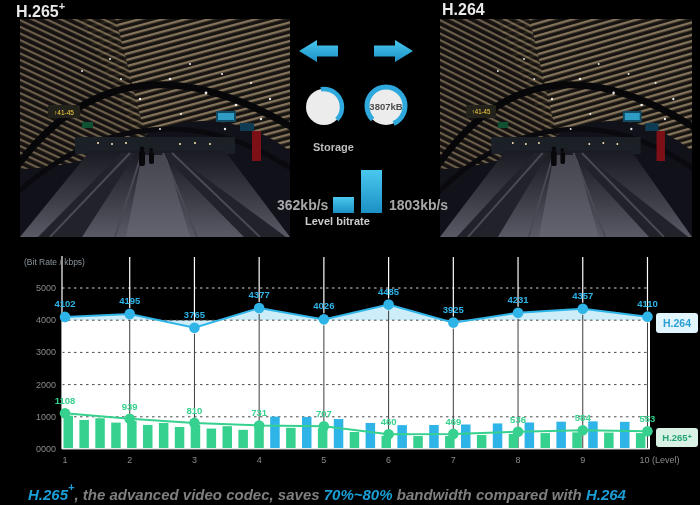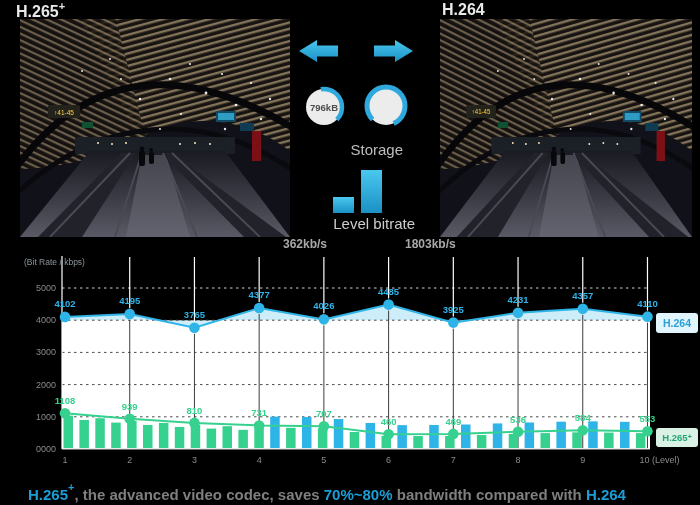--- a/index.html
+++ b/index.html
@@ -8,29 +8,29 @@
     font-family:"Liberation Sans", sans-serif;
   }
   .photo-title{position:absolute;top:1px;color:#e9e9e9;font-size:16px;font-weight:bold;}
   .photo-title sup{font-size:11px;position:relative;top:-1px;}
   .photo{position:absolute;top:19px;height:218px;background:#11111a;}
   .photo svg{display:block;width:100%;height:100%;}
   .mid{position:absolute;left:295px;top:0;width:145px;height:245px;}
   .mid-abs{position:absolute;}
   .circle-label{position:absolute;display:flex;align-items:center;justify-content:center;
     color:#4d4d4d;font-weight:bold;font-size:9.5px;}
-  .mid-caption{position:absolute;text-align:right;color:#bdbdbd;font-weight:normal;font-size:15px;}
-  .bitrate-val{position:absolute;color:#a8a8a8;font-weight:bold;font-size:12px;margin-top:40px;}
+  .mid-caption{position:absolute;text-align:left;color:#bdbdbd;font-weight:bold;font-size:11px;}
+  .bitrate-val{position:absolute;color:#a8a8a8;font-weight:bold;font-size:14px;}
   .chart-wrap{position:absolute;left:0;top:250px;width:700px;height:232px;}
   .chip{position:absolute;border-radius:3px;display:flex;align-items:center;justify-content:center;
     font-weight:bold;}
   .chip-h264{left:656px;top:313px;width:42px;height:20px;background:#e2f4fc;color:#2b9fd4;font-size:10.5px;}
   .chip-h265{left:656px;top:428px;width:42px;height:19px;background:#daf2e6;color:#27a473;font-size:9.5px;}
   .chip sup{font-size:7px;position:relative;top:-1px;}
-  .caption{position:absolute;left:28px;top:484px;font-size:15px;font-weight:bold;color:#7f7f7f;white-space:nowrap;}
+  .caption{position:absolute;left:28px;top:484px;font-size:15px;font-weight:bold;color:#7f7f7f;white-space:nowrap;font-style:italic;}
   .caption .blue{color:#1b9ed6;}
   .caption sup{font-size:11px;position:relative;top:-3px;}
 </style>
 </head>
 <body>
 
 <svg width="0" height="0" style="position:absolute" aria-hidden="true">
   <defs>
     <pattern id="stripesA" width="6" height="6" patternUnits="userSpaceOnUse" patternTransform="rotate(75)">
       <rect width="6" height="6" fill="#161310"></rect>
@@ -122,35 +122,35 @@
 <div class="mid">
   <svg class="mid-abs" style="left:0;top:40px" width="145" height="22">
     <polygon points="4,11 22,0 22,5.5 43,5.5 43,16.5 22,16.5 22,22" fill="url(#barG)"></polygon>
     <polygon points="118,11 100,0 100,5.5 79,5.5 79,16.5 100,16.5 100,22" fill="url(#barG)"></polygon>
   </svg>
 
   <svg class="mid-abs" style="left:7px;top:85px" width="44" height="44">
     <circle cx="22" cy="22" r="18" fill="#ececec"></circle>
     <circle cx="22" cy="22" r="18" fill="none" stroke="#2fa9dd" stroke-width="4.5" stroke-dasharray="45 69" transform="rotate(-100 22 22)"></circle>
   </svg>
-  <div class="circle-label" style="left:7px;top:85px;width:44px;height:44px">796kB</div>
 
   <svg class="mid-abs" style="left:68px;top:83px" width="46" height="46">
     <circle cx="23" cy="23" r="19" fill="#ececec"></circle>
     <circle cx="23" cy="23" r="19" fill="none" stroke="#2fa9dd" stroke-width="5" stroke-dasharray="96 24" transform="rotate(135 23 23)"></circle>
   </svg>
+  <div class="circle-label" style="left:68px;top:83px;width:46px;height:46px">3807kB</div>
 
   <div class="mid-caption" style="left:18px;top:141px;width:90px">Storage</div>
 
   <svg class="mid-abs" style="left:35px;top:169px" width="60" height="46">
     <rect x="3" y="28" width="21" height="16" fill="url(#barG)"></rect>
     <rect x="31" y="1" width="21" height="43" fill="url(#barG)"></rect>
   </svg>
   <div class="bitrate-val" style="left:-18px;top:197px;width:50px;text-align:right">362kb/s</div>
-  <div class="bitrate-val" style="left:110px;top:197px;width:55px">1803kb/s</div>
+  <div class="bitrate-val" style="left:94px;top:197px;width:55px">1803kb/s</div>
   <div class="mid-caption" style="left:10px;top:215px;width:110px;color:#cdcdcd">Level bitrate</div>
 </div>
 
 <div class="chart-wrap">
   <svg id="chart-svg" width="700" height="232" viewBox="0 0 700 232">
       <polygon points="62,66.91560000000001 65,66.91560000000001 129.72,63.92099999999999 194.44,77.767 259.15999999999997,58.060599999999994 323.88,69.3628 388.6,54.583 453.32,72.61500000000001 518.04,62.761799999999994 582.76,58.7046 647.48,66.65800000000002 650,66.65800000000002 650,199 62,199" fill="#ffffff"></polygon>
       <polygon points="62,66.91560000000001 65,66.91560000000001 129.72,63.92099999999999 194.44,77.767 259.15999999999997,58.060599999999994 323.88,69.3628 388.6,54.583 453.32,72.61500000000001 518.04,62.761799999999994 582.76,58.7046 647.48,66.65800000000002 650,66.65800000000002 650,70.19999999999999 62,70.19999999999999" fill="#cdeef9"></polygon>
       <g>
         <line x1="62" x2="650" y1="38" y2="38" stroke="#cfcfcf" stroke-width="1" stroke-dasharray="2.5,3.5"></line>
         <line x1="62" x2="650" y1="70.19999999999999" y2="70.19999999999999" stroke="#4a4a4a" stroke-width="1" stroke-dasharray="2.5,3.5"></line>

